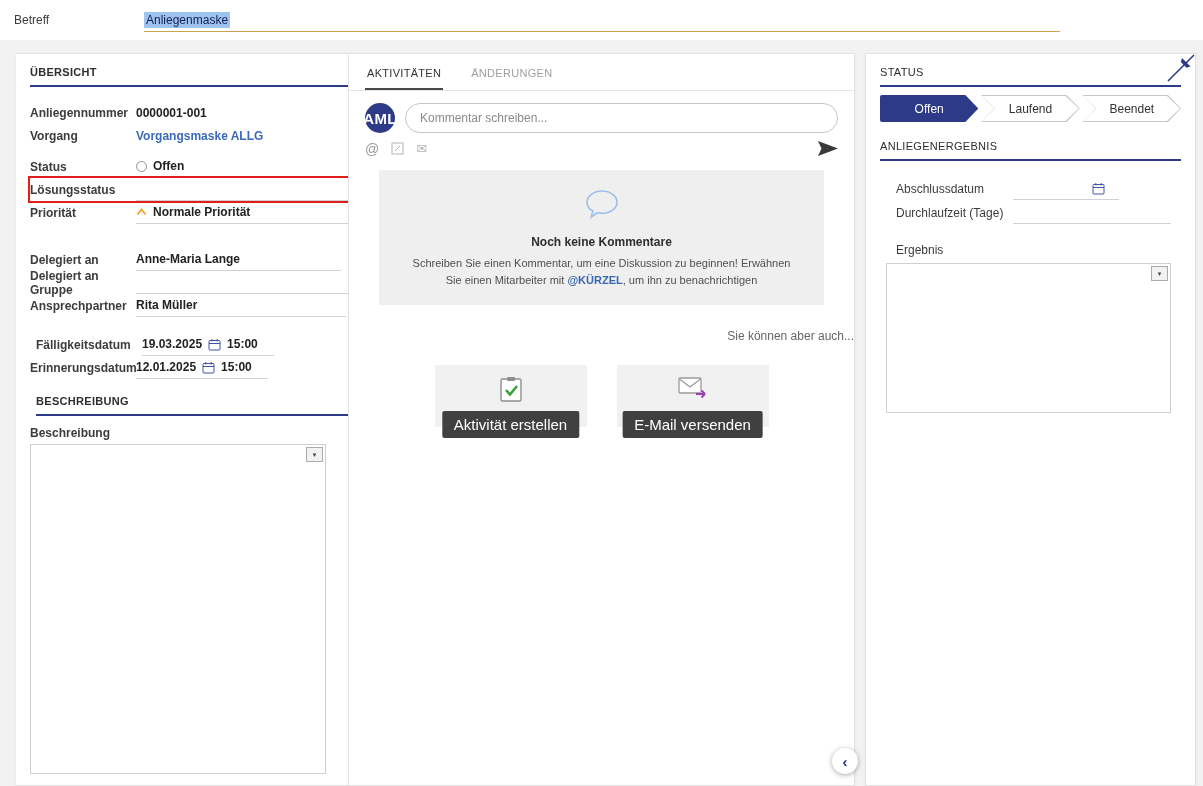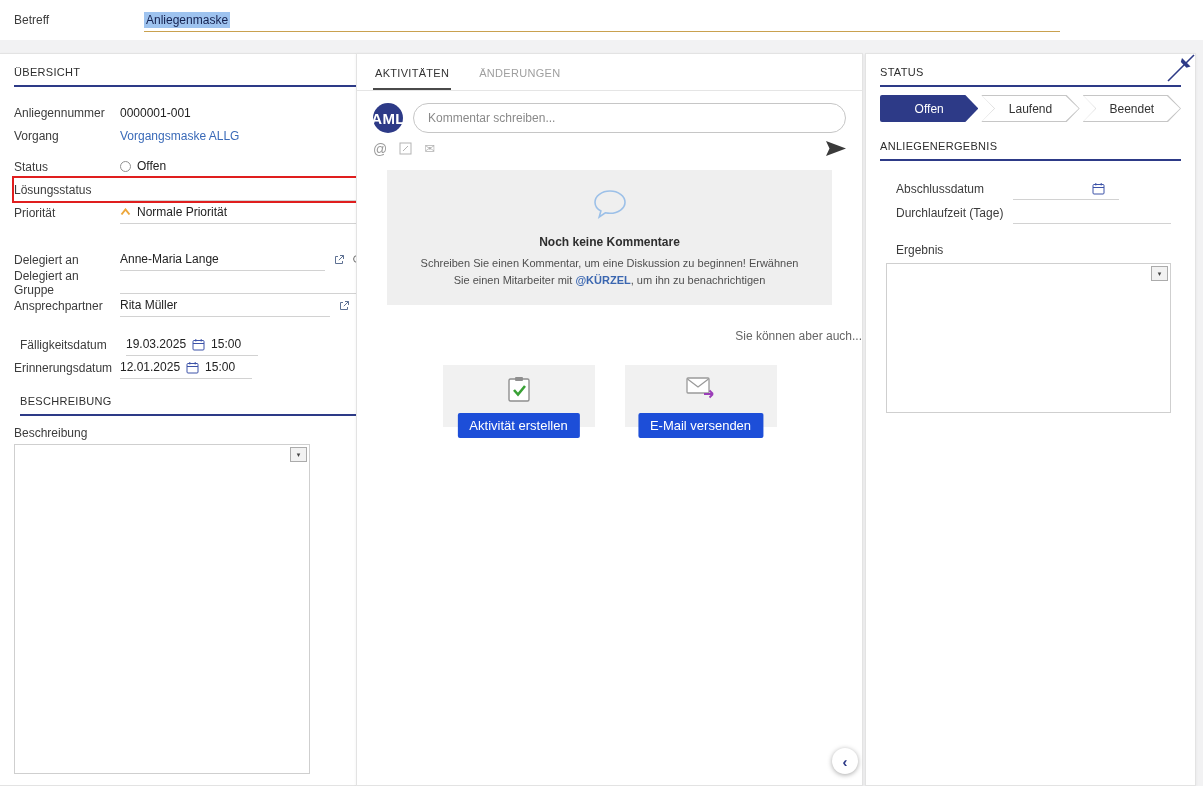--- a/index.html
+++ b/index.html
@@ -8,22 +8,22 @@
   .app { position: relative; width: 1203px; height: 786px; background: #f2f2f3; overflow: hidden; }
 
   
   .topbar { position: absolute; top: 0; left: 0; width: 100%; height: 40px; background: #fff; display: flex; align-items: center; padding-left: 14px; gap: 24px; }
   .betreff-label { width: 106px; color: #3c3c3c; flex-shrink: 0; }
   .betreff-field { width: 916px; height: 23px; border-bottom: 1px solid #c9a14f; display: flex; align-items: center; cursor: text; }
   .betreff-selected { background: #9ec3ef; color: #15214f; padding: 1px 2px; }
 
   
   .panel { position: absolute; top: 53px; bottom: 0; background: #fff; border: 1px solid #e3e3e3; box-shadow: 0 1px 3px rgba(0,0,0,.06); overflow: hidden; }
-  .panel-left  { left: 0;     width: 402px; padding: 0 14px; border-left: none; }
-  .panel-mid   { left: 356px; width: 507px; }
+  .panel-left  { left: 16px;     width: 402px; padding: 0 14px; border-left: none; font-weight: bold; }
+  .panel-mid   { left: 348px; width: 507px; }
   .panel-right { left: 865px; width: 331px; padding: 0 14px; }
 
   .section-title { font-size: 11px; letter-spacing: .3px; color: #2e2e2e; padding: 12px 0 7px; border-bottom: 2px solid #2d3a87; }
   .section-title.sub { padding-top: 0; }
 
   
   .fields { margin-top: 14px; }
   .frow { display: flex; align-items: center; height: 23px; }
   .mt8  { margin-top: 8px; }
   .mt16 { margin-top: 16px; margin-left: 6px; }
@@ -63,21 +63,21 @@
   .tool-glyph { font-size: 13px; color: #b3b3b3; line-height: 1; cursor: pointer; }
   .send-icon { margin-left: auto; cursor: pointer; }
 
   .empty-box { margin: 14px 30px 0; background: #efefef; text-align: center; padding: 18px 28px 16px; }
   .empty-title { font-weight: bold; font-size: 12px; color: #2e2e2e; margin-top: 12px; }
   .empty-text { font-size: 11px; color: #4f4f4f; line-height: 1.55; margin-top: 6px; max-width: 430px; margin-left: auto; margin-right: auto; }
   .mention { color: #3a66b0; font-weight: bold; }
   .also-text { text-align: right; color: #666; margin-top: 24px; }
   .cards { display: flex; justify-content: center; gap: 30px; margin-top: 22px; }
   .card { position: relative; width: 152px; height: 62px; background: #f1f1f1; display: flex; justify-content: center; padding-top: 10px; }
-  .card-btn { position: absolute; bottom: -11px; left: 50%; transform: translateX(-50%); background: #1d4ed8; color: #fff; border: none; font-size: 13px; font-family: inherit; padding: 5px 12px; border-radius: 2px; cursor: pointer; white-space: nowrap; }
+  .card-btn { position: absolute; bottom: -11px; left: 50%; transform: translateX(-50%); background: #404040; color: #fff; border: none; font-size: 15px; font-family: inherit; padding: 5px 12px; border-radius: 2px; cursor: pointer; white-space: nowrap; }
 
   .collapse-btn { position: absolute; left: 832px; top: 748px; width: 26px; height: 26px; border-radius: 50%; background: #fff; box-shadow: 0 1px 5px rgba(0,0,0,.35); color: #2d3a87; font-size: 15px; font-weight: bold; display: flex; align-items: center; justify-content: center; cursor: pointer; }
 
   
   .corner-fold { position: absolute; top: 0; right: 0; width: 28px; height: 28px; cursor: pointer; }
   .steps { display: flex; gap: 3px; margin-top: 8px; }
   .step { position: relative; flex: 1; height: 27px; cursor: pointer; }
   .sbg { position: absolute; inset: 0; }
   .step.active .sbg { background: #2d3a87; clip-path: polygon(0 0, calc(100% - 13px) 0, 100% 50%, calc(100% - 13px) 100%, 0 100%); border-radius: 2px 0 0 2px; }
   .sbg.outer { background: #c6c6c6; clip-path: polygon(0 0, calc(100% - 13px) 0, 100% 50%, calc(100% - 13px) 100%, 0 100%, 13px 50%); }

